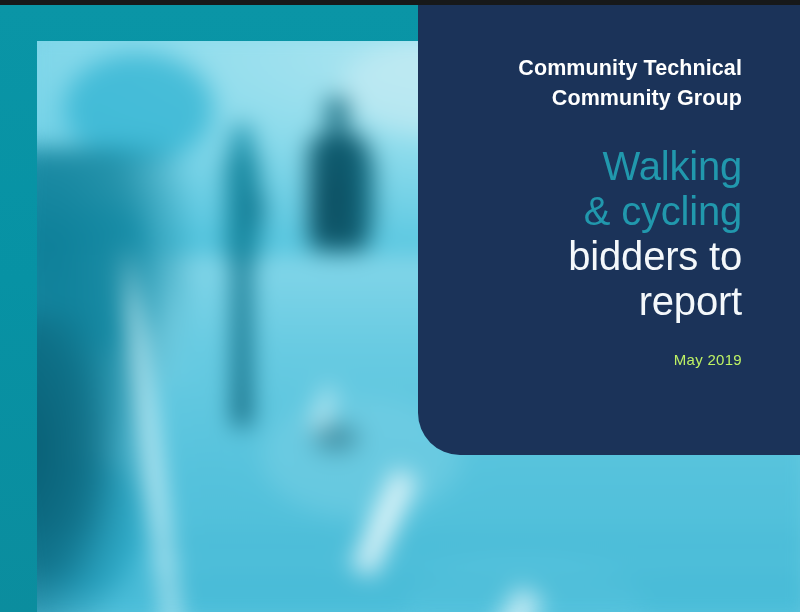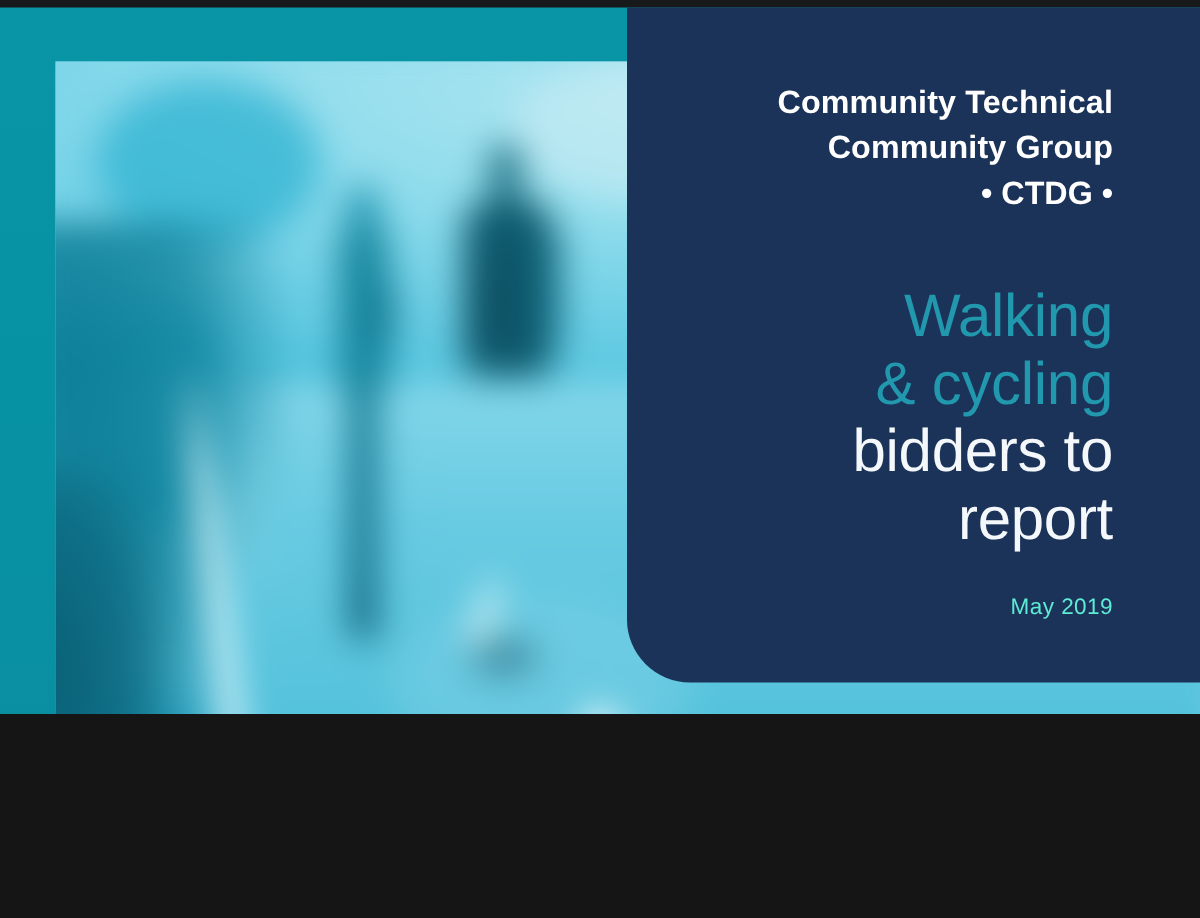--- a/index.html
+++ b/index.html
@@ -1,21 +1,21 @@
 <!DOCTYPE html>
 <html><head>
 <meta charset="utf-8">
 <style>
   * { margin:0; padding:0; box-sizing:border-box; }
   html,body { background:#151515; }
   body { font-family:"Liberation Sans", sans-serif; }
 
   #cover {
     position:relative;
-    width:800px; height:476px;
+    width:800px; height:612px;
     overflow:hidden;
     background:#151515;
   }
 
   
   .top-bar {
     position:absolute; left:0; top:0;
     width:800px; height:5px;
     background:#17191a;
   }
@@ -203,33 +203,33 @@
     letter-spacing:.1px;
   }
   .org-ctdg {
     color:#ffffff;
     font-size:21.5px;
     font-weight:bold;
     line-height:30px;
     margin-top:1px;
   }
 
-  .title-block { margin-top:45px; }
+  .title-block { margin-top:31px; }
   .title-line {
     font-size:40px;
     font-weight:300;
     line-height:45px;
     letter-spacing:-0.2px;
   }
   .t-teal  { color:#2198ad; }
   .t-white { color:#f4f8fb; }
 
   .date {
     margin-top:27px;
-    color:#5eead4;
+    color:#bef264;
     font-size:15px;
     font-weight:400;
     letter-spacing:.3px;
   }
 </style>
 </head>
 <body>
 
 <div id="cover">
 
@@ -283,21 +283,20 @@
       </div>
     </div>
   </div>
 
   <div class="panel">
     <div class="panel-pad">
 
       <div>
         <div class="org-name">Community Technical</div>
         <div class="org-name">Community Group</div>
-        <div class="org-ctdg">• CTDG •</div>
       </div>
 
       <div class="title-block">
         <div class="title-line t-teal">Walking</div>
         <div class="title-line t-teal">&amp; cycling</div>
         <div class="title-line t-white">bidders to</div>
         <div class="title-line t-white">report</div>
       </div>
 
       <div class="date">May 2019</div>

